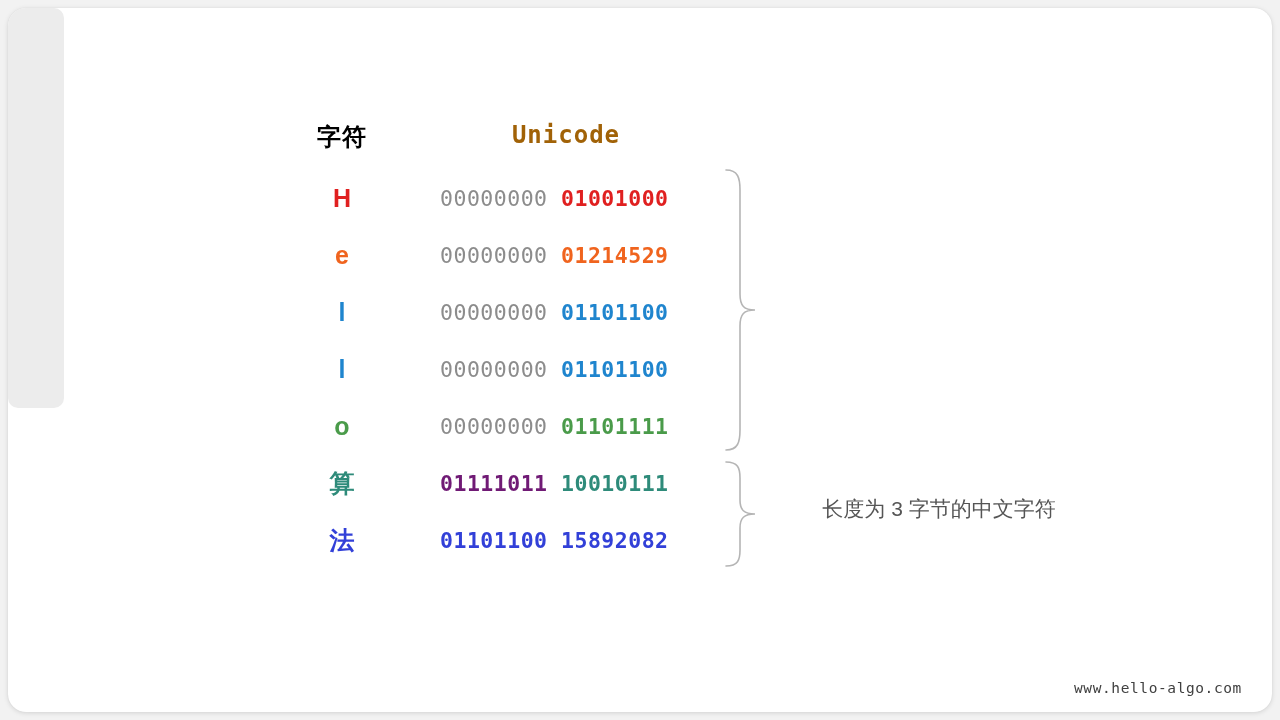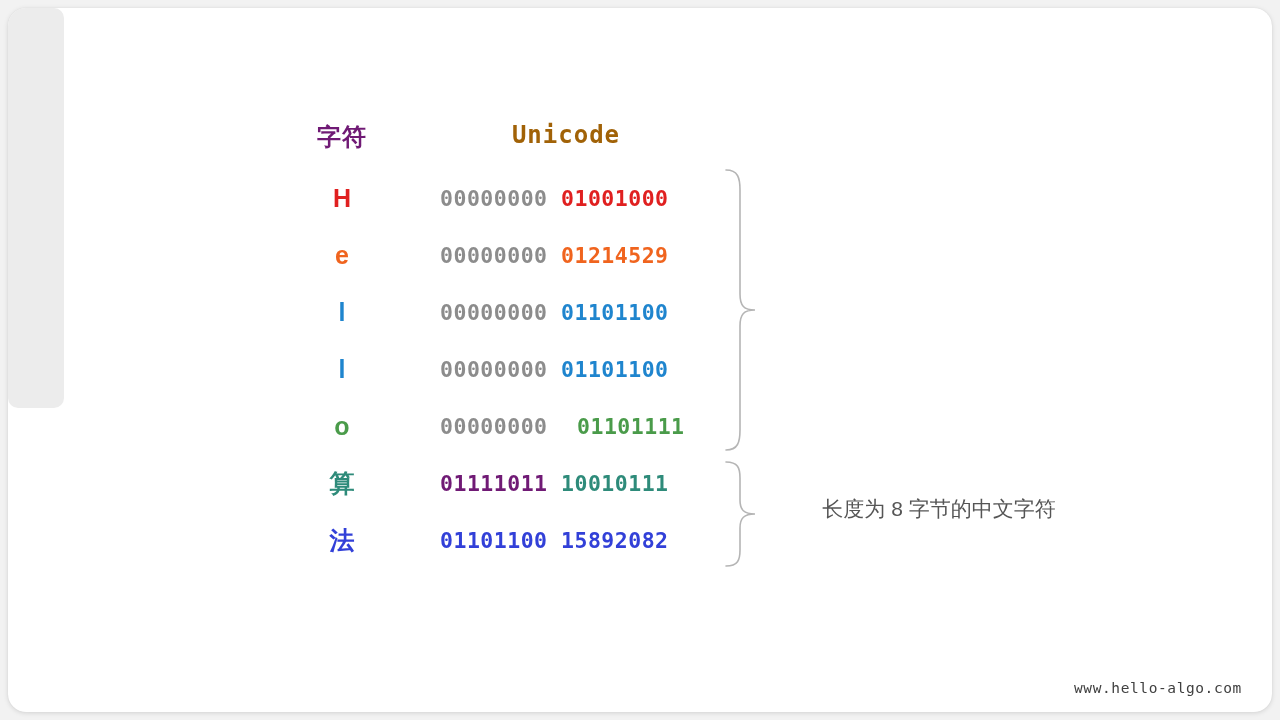--- a/index.html
+++ b/index.html
@@ -27,21 +27,21 @@
   .abs { position: absolute; }
 
   
   #hdr-char {
     left: 306px;
     top: 113px;
     width: 56px;
     text-align: center;
     font-size: 24px;
     font-weight: bold;
-    color: #701a75;
+    color: #000000;
     letter-spacing: 1px;
   }
   #hdr-unicode {
     left: 432px;
     top: 113px;
     width: 252px;
     text-align: center;
     font-family: "DejaVu Sans Mono", "Liberation Mono", monospace;
     font-size: 24px;
     font-weight: bold;
@@ -81,21 +81,21 @@
     width: 252px;
     height: 57px;
     line-height: 57px;
     font-family: "DejaVu Sans Mono", "Liberation Mono", monospace;
     font-size: 21.5px;
     letter-spacing: 0.5px;
     white-space: pre;
   }
   .byte-dim {
     color: #8c8c8c;
-    font-weight: bold;
+    font-weight: normal;
   }
   .byte-strong {
     font-weight: bold;
   }
 
   
   #brace-1, #brace-2 { position: absolute; }
 
   .note {
     position: absolute;
@@ -135,37 +135,37 @@
   <div id="rows-host">
       <div class="char-cell" style="top: 162px; color: rgb(224, 32, 32);">H</div>
       <div class="code-row" style="top: 162px;"><span class="byte-dim">00000000</span> <span class="byte-strong" style="color: rgb(224, 32, 32);">01001000</span></div>
       <div class="char-cell" style="top: 219px; color: rgb(240, 100, 30);">e</div>
       <div class="code-row" style="top: 219px;"><span class="byte-dim">00000000</span> <span class="byte-strong" style="color: rgb(240, 100, 30);">01214529</span></div>
       <div class="char-cell" style="top: 276px; color: rgb(31, 133, 206);">l</div>
       <div class="code-row" style="top: 276px;"><span class="byte-dim">00000000</span> <span class="byte-strong" style="color: rgb(31, 133, 206);">01101100</span></div>
       <div class="char-cell" style="top: 333px; color: rgb(31, 133, 206);">l</div>
       <div class="code-row" style="top: 333px;"><span class="byte-dim">00000000</span> <span class="byte-strong" style="color: rgb(31, 133, 206);">01101100</span></div>
       <div class="char-cell" style="top: 390px; color: rgb(74, 155, 74);">o</div>
-      <div class="code-row" style="top: 390px;"><span class="byte-dim">00000000</span> <span class="byte-strong" style="color: rgb(74, 155, 74); margin-left: 16px;">01101111</span></div>
+      <div class="code-row" style="top: 390px;"><span class="byte-dim">00000000</span> <span class="byte-strong" style="color: rgb(74, 155, 74);">01101111</span></div>
       <div class="char-cell cjk" style="top: 447px; color: rgb(46, 139, 122);">算</div>
       <div class="code-row" style="top: 447px;"><span class="byte-strong" style="color: #701a75;">01111011</span> <span class="byte-strong" style="color: rgb(46, 139, 122); margin-top: 12px;">10010111</span></div>
       <div class="char-cell cjk" style="top: 504px; color: rgb(50, 64, 216);">法</div>
       <div class="code-row" style="top: 504px;"><span class="byte-strong" style="color: rgb(50, 64, 216);">01101100</span> <span class="byte-strong" style="color: rgb(50, 64, 216);">15892082</span></div>
     </div>
 
   <svg id="brace-1" style="left:716px; top:158px;" width="34" height="288" viewBox="0 0 34 288" fill="none" xmlns="http://www.w3.org/2000/svg">
     <path d="M2 4 C 14 4, 16 12, 16 24 L 16 128 C 16 140, 20 144, 31 144
              C 20 144, 16 148, 16 160 L 16 264 C 16 276, 14 284, 2 284" stroke="#b5b5b5" stroke-width="1.6" stroke-linecap="round" fill="none"></path>
   </svg>
 
   <svg id="brace-2" style="left:716px; top:450px;" width="34" height="112" viewBox="0 0 34 112" fill="none" xmlns="http://www.w3.org/2000/svg">
     <path d="M2 4 C 14 4, 16 10, 16 20 L 16 42 C 16 52, 20 56, 31 56
              C 20 56, 16 60, 16 70 L 16 92 C 16 102, 14 108, 2 108" stroke="#b5b5b5" stroke-width="1.6" stroke-linecap="round" fill="none"></path>
   </svg>
 
 
   <div class="note" style="left:770px; top:483px; width:322px;">
-    <span>长度为 8 字节的中文字符</span>
+    <span>长度为 3 字节的中文字符</span>
   </div>
 
   <div class="abs" id="watermark">www.hello-algo.com</div>
 
 </div>
 
 </body></html>

